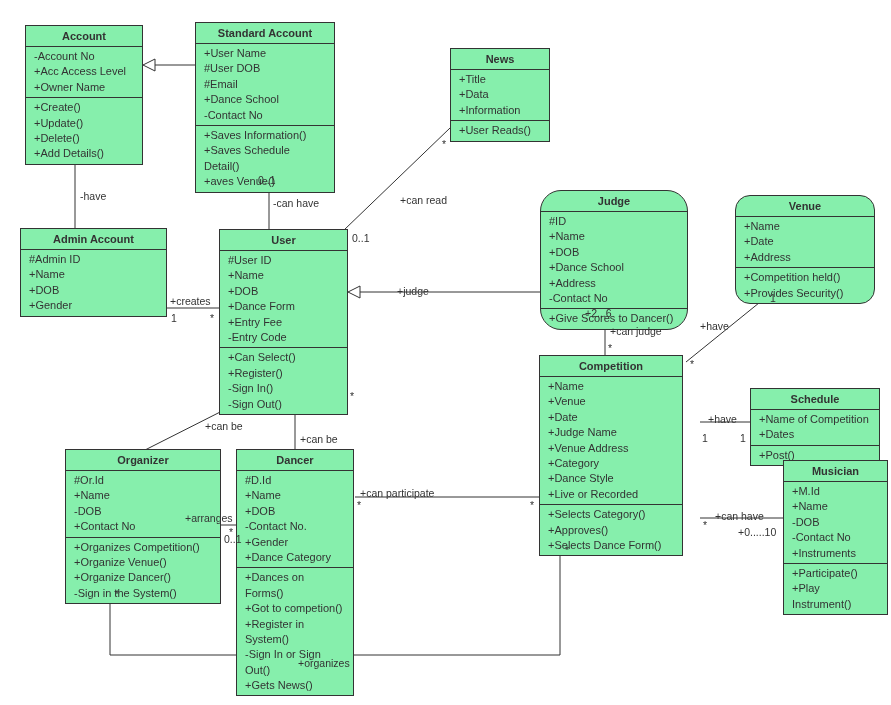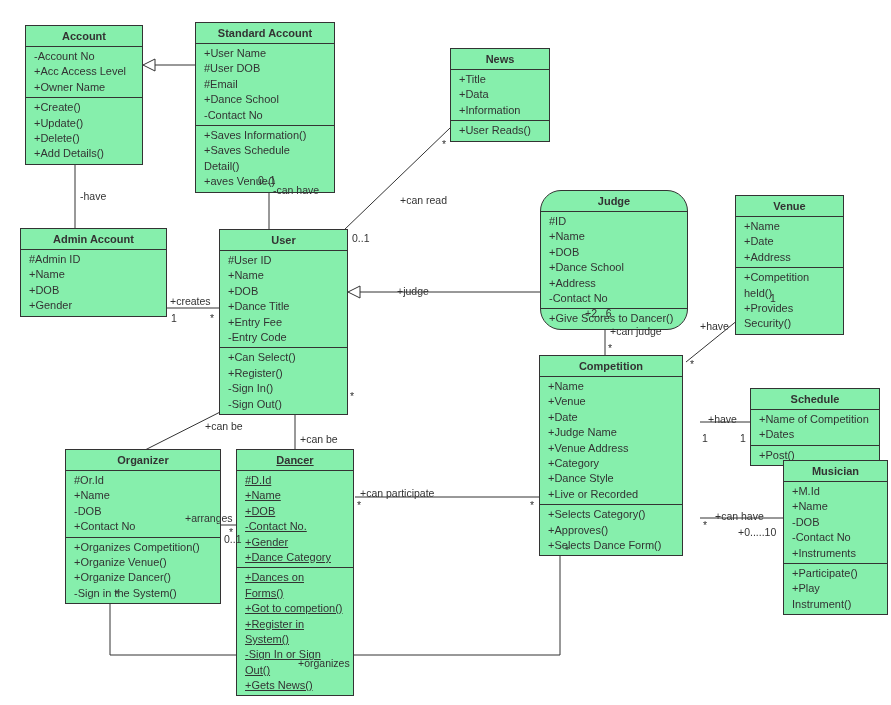--- a/index.html
+++ b/index.html
@@ -107,21 +107,21 @@
     <div>+Gender</div>
   </div>
 </div>
 
 <div class="uml-class" style="left:219px; top:229px; width:129px;">
   <div class="uml-header">User</div>
   <div class="uml-section">
     <div>#User ID</div>
     <div>+Name</div>
     <div>+DOB</div>
-    <div>+Dance Title</div>
+    <div>+Dance Form</div>
     <div>+Entry Fee</div>
     <div>-Entry Code</div>
   </div>
   <div class="uml-section">
     <div>+Can Select()</div>
     <div>+Register()</div>
     <div>-Sign In()</div>
     <div>-Sign Out()</div>
   </div>
 </div>
@@ -134,21 +134,21 @@
     <div>+DOB</div>
     <div>+Dance School</div>
     <div>+Address</div>
     <div>-Contact No</div>
   </div>
   <div class="uml-section">
     <div>+Give Scores to Dancer()</div>
   </div>
 </div>
 
-<div class="uml-class" style="left:735px; top:195px; width:109px;">
+<div class="uml-class" style="left:735px; top:195px; width:140px;border-radius:15px;">
   <div class="uml-header">Venue</div>
   <div class="uml-section">
     <div>+Name</div>
     <div>+Date</div>
     <div>+Address</div>
   </div>
   <div class="uml-section">
     <div>+Competition held()</div>
     <div>+Provides Security()</div>
   </div>
@@ -193,21 +193,21 @@
     <div>+Contact No</div>
   </div>
   <div class="uml-section">
     <div>+Organizes Competition()</div>
     <div>+Organize Venue()</div>
     <div>+Organize Dancer()</div>
     <div>-Sign in the System()</div>
   </div>
 </div>
 
-<div class="uml-class" style="left:236px; top:449px; width:118px;text-decoration:underline;">
+<div class="uml-class" style="left:236px; top:449px; width:118px;">
   <div class="uml-header">Dancer</div>
   <div class="uml-section">
     <div>#D.Id</div>
     <div>+Name</div>
     <div>+DOB</div>
     <div>-Contact No.</div>
     <div>+Gender</div>
     <div>+Dance Category</div>
   </div>
   <div class="uml-section">
@@ -228,21 +228,21 @@
     <div>-Contact No</div>
     <div>+Instruments</div>
   </div>
   <div class="uml-section">
     <div>+Participate()</div>
     <div>+Play Instrument()</div>
   </div>
 </div>
 
 <div class="label" style="left:80px; top:190px;">-have</div>
-<div class="label" style="left:273px; top:184px;">-can have</div>
+<div class="label" style="left:273px; top:197px;">-can have</div>
 <div class="label" style="left:400px; top:194px;">+can read</div>
 <div class="label" style="left:170px; top:295px;">+creates</div>
 <div class="label" style="left:397px; top:285px;">+judge</div>
 <div class="label" style="left:610px; top:325px;">+can judge</div>
 <div class="label" style="left:700px; top:320px;">+have</div>
 <div class="label" style="left:708px; top:413px;">+have</div>
 <div class="label" style="left:205px; top:420px;">+can be</div>
 <div class="label" style="left:300px; top:433px;">+can be</div>
 <div class="label" style="left:185px; top:512px;">+arranges</div>
 <div class="label" style="left:360px; top:487px;">+can participate</div>

